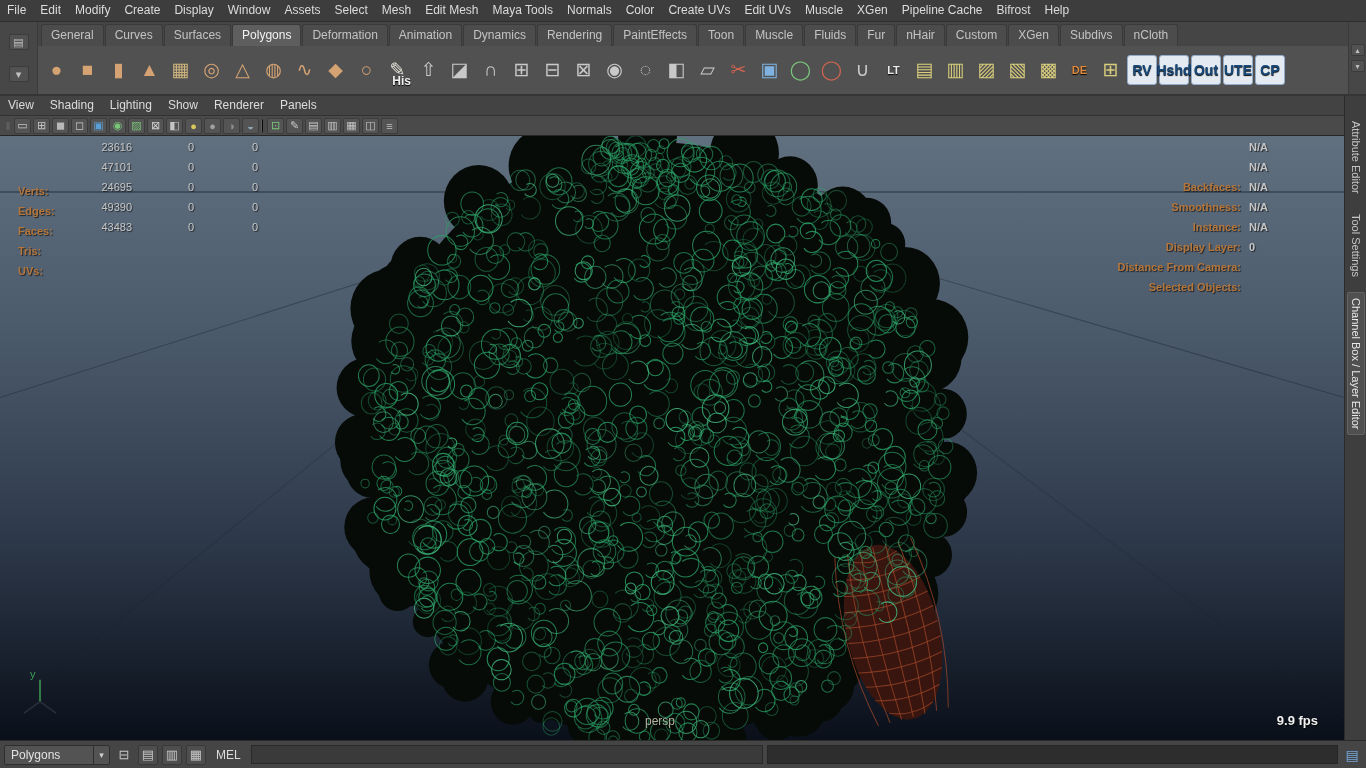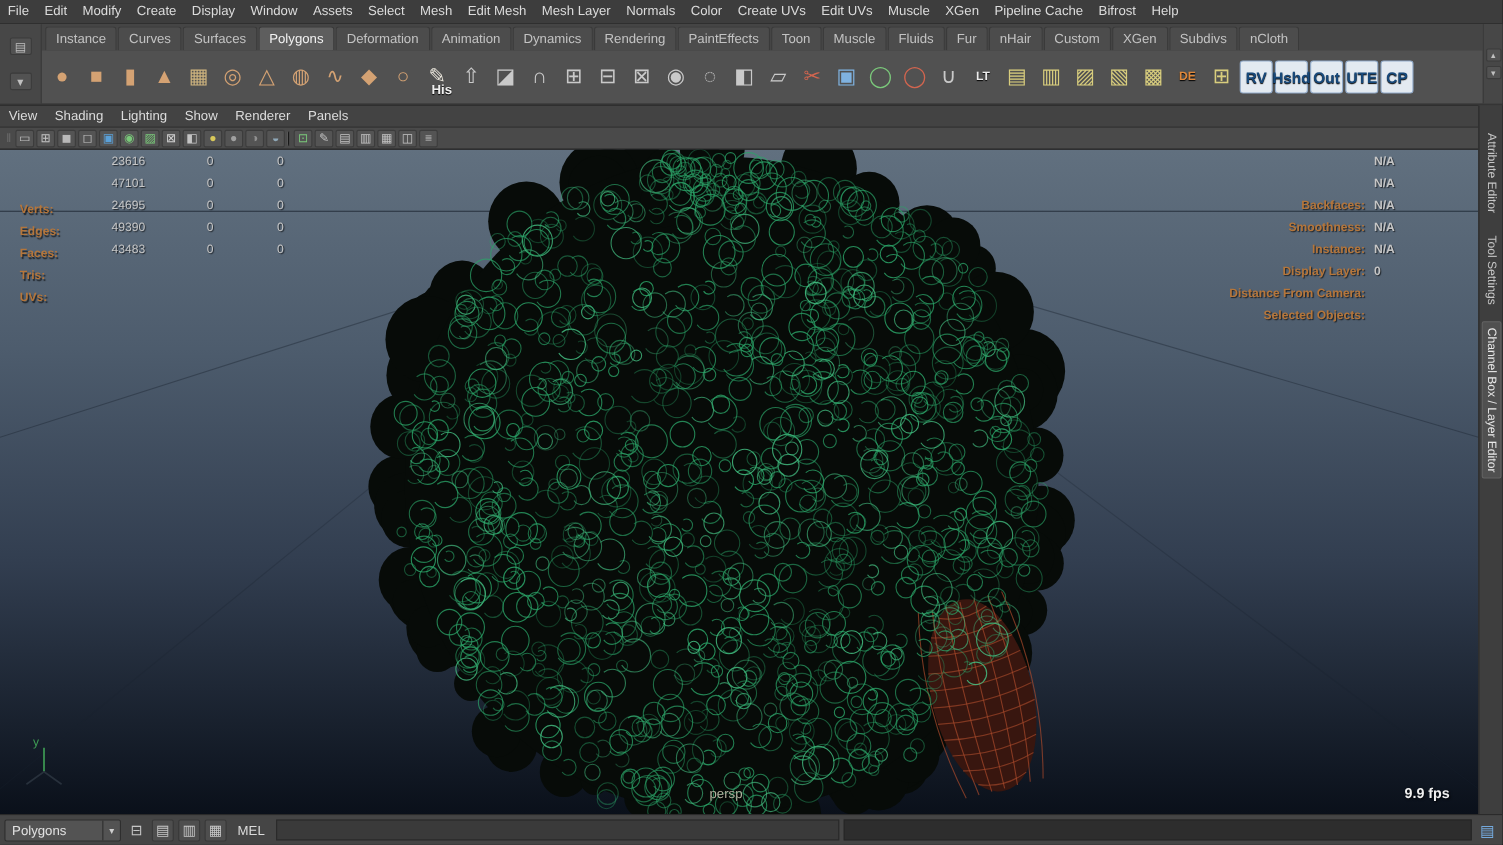--- a/index.html
+++ b/index.html
@@ -110,40 +110,40 @@
     <div class="menu-item">File</div>
       <div class="menu-item">Edit</div>
       <div class="menu-item">Modify</div>
       <div class="menu-item">Create</div>
       <div class="menu-item">Display</div>
       <div class="menu-item">Window</div>
       <div class="menu-item">Assets</div>
       <div class="menu-item">Select</div>
       <div class="menu-item">Mesh</div>
       <div class="menu-item">Edit Mesh</div>
-      <div class="menu-item">Mesh Layer</div>
+      <div class="menu-item">Maya Tools</div>
       <div class="menu-item">Normals</div>
       <div class="menu-item">Color</div>
       <div class="menu-item">Create UVs</div>
       <div class="menu-item">Edit UVs</div>
       <div class="menu-item">Muscle</div>
       <div class="menu-item">XGen</div>
       <div class="menu-item">Pipeline Cache</div>
       <div class="menu-item">Bifrost</div>
       <div class="menu-item">Help</div>
   </div>
 
   <div class="shelf-wrap">
     <div class="shelf-left">
       <div class="mini-btn">▤</div>
         <div class="mini-btn">▾</div>
     </div>
     <div class="shelf-main">
       <div class="shelf-tabs">
-        <div class="shelf-tab">Instance</div>
+        <div class="shelf-tab">General</div>
           <div class="shelf-tab">Curves</div>
           <div class="shelf-tab">Surfaces</div>
           <div class="shelf-tab active">Polygons</div>
           <div class="shelf-tab">Deformation</div>
           <div class="shelf-tab">Animation</div>
           <div class="shelf-tab">Dynamics</div>
           <div class="shelf-tab">Rendering</div>
           <div class="shelf-tab">PaintEffects</div>
           <div class="shelf-tab">Toon</div>
           <div class="shelf-tab">Muscle</div>

